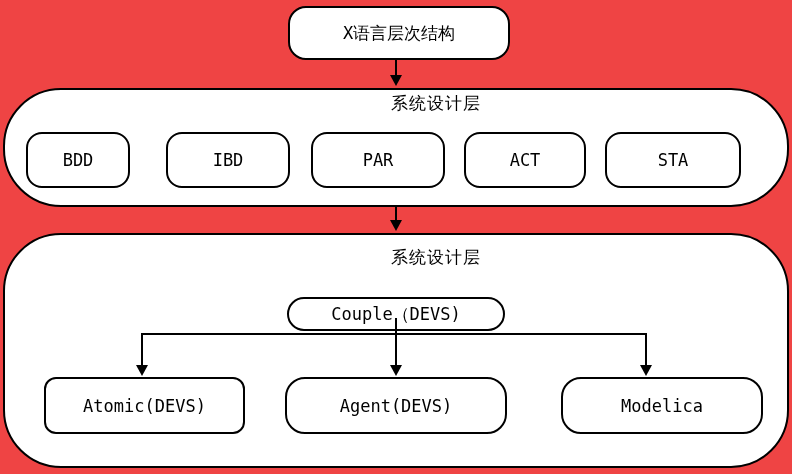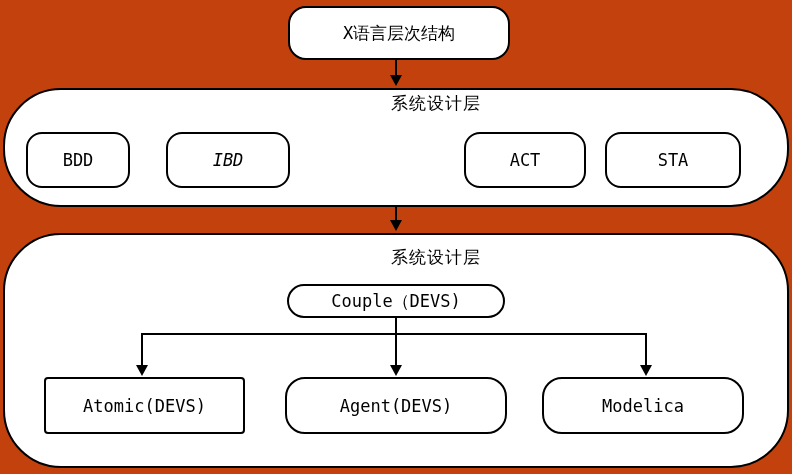--- a/index.html
+++ b/index.html
@@ -1,20 +1,20 @@
 <!DOCTYPE html>
 <html><head>
 <meta charset="utf-8">
 <style>
   html, body { margin: 0; padding: 0; background: #ffffff; }
   .canvas {
     position: relative;
     width: 792px;
     height: 474px;
-    background: #c2410c;
+    background: #ef4444;
     font-family: "DejaVu Sans Mono", "Liberation Mono", monospace;
     color: #000000;
     overflow: hidden;
   }
   .node {
     position: absolute;
     box-sizing: border-box;
     border: 2px solid #000000;
     background: #ffffff;
     display: flex;
@@ -61,51 +61,54 @@
 
   <div class="vline" style="left:395px; top:60px; height:16px;"></div>
   <div class="arrowhead" style="left:390px; top:75px;"></div>
 
   <div class="layer-container" style="left:3px; top:88px; width:786px; height:119px;"></div>
   <div class="layer-title" style="top:92px;">系统设计层</div>
 
   <div class="node" style="left:26px; top:132px; width:104px; height:56px; border-radius:16px;">
     <span>BDD</span>
   </div>
-  <div class="node" style="left:166px; top:132px; width:124px; height:56px; border-radius:16px;font-style:italic;">
+  <div class="node" style="left:166px; top:132px; width:124px; height:56px; border-radius:16px;">
     <span>IBD</span>
+  </div>
+  <div class="node" style="left:311px; top:132px; width:134px; height:56px; border-radius:16px;">
+    <span>PAR</span>
   </div>
   <div class="node" style="left:464px; top:132px; width:122px; height:56px; border-radius:16px;">
     <span>ACT</span>
   </div>
   <div class="node" style="left:605px; top:132px; width:136px; height:56px; border-radius:16px;">
     <span>STA</span>
   </div>
 
   <div class="vline" style="left:395px; top:207px; height:14px;"></div>
   <div class="arrowhead" style="left:390px; top:220px;"></div>
 
   <div class="layer-container" style="left:3px; top:233px; width:786px; height:235px;"></div>
   <div class="layer-title" style="top:246px;">系统设计层</div>
 
-  <div class="node" style="left:287px; top:284px; width:218px; height:34px; border-radius:17px;align-items:center;">
+  <div class="node" style="left:287px; top:297px; width:218px; height:34px; border-radius:17px;align-items:center;">
     <span>Couple（DEVS)</span>
   </div>
 
   <div class="vline" style="left:395px; top:318px; height:47px;"></div>
   <div class="hline" style="left:141px; top:333px; width:506px;"></div>
   <div class="vline" style="left:141px; top:333px; height:32px;"></div>
   <div class="vline" style="left:645px; top:333px; height:32px;"></div>
   <div class="arrowhead" style="left:136px; top:365px;"></div>
   <div class="arrowhead" style="left:390px; top:365px;"></div>
   <div class="arrowhead" style="left:640px; top:365px;"></div>
 
-  <div class="node" style="left:44px; top:377px; width:201px; height:57px; border-radius:4px;">
+  <div class="node" style="left:44px; top:377px; width:201px; height:57px; border-radius:12px;">
     <span>Atomic(DEVS)</span>
   </div>
   <div class="node" style="left:285px; top:377px; width:222px; height:57px; border-radius:20px;">
     <span>Agent(DEVS)</span>
   </div>
-  <div class="node" style="left:542px; top:377px; width:202px; height:57px; border-radius:20px;">
+  <div class="node" style="left:561px; top:377px; width:202px; height:57px; border-radius:20px;">
     <span>Modelica</span>
   </div>
 
 </div>
 
 </body></html>

